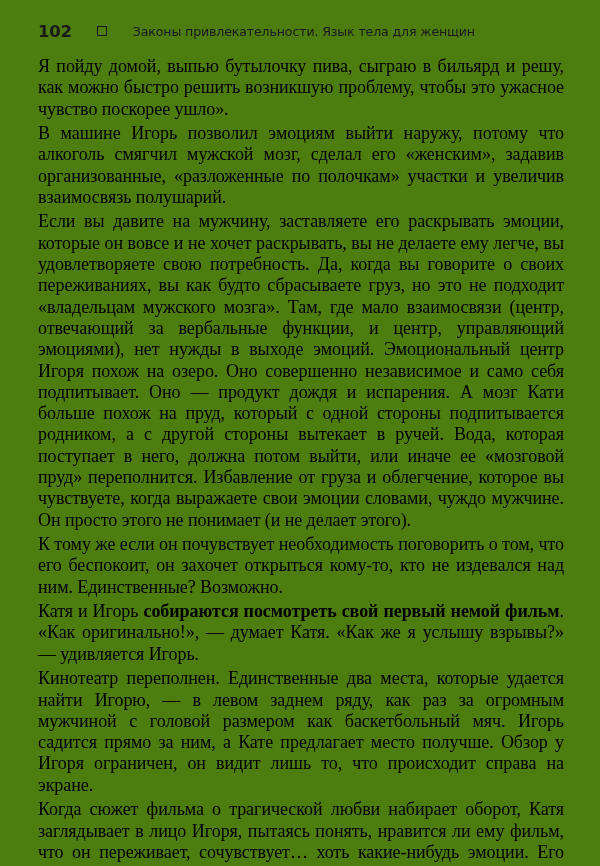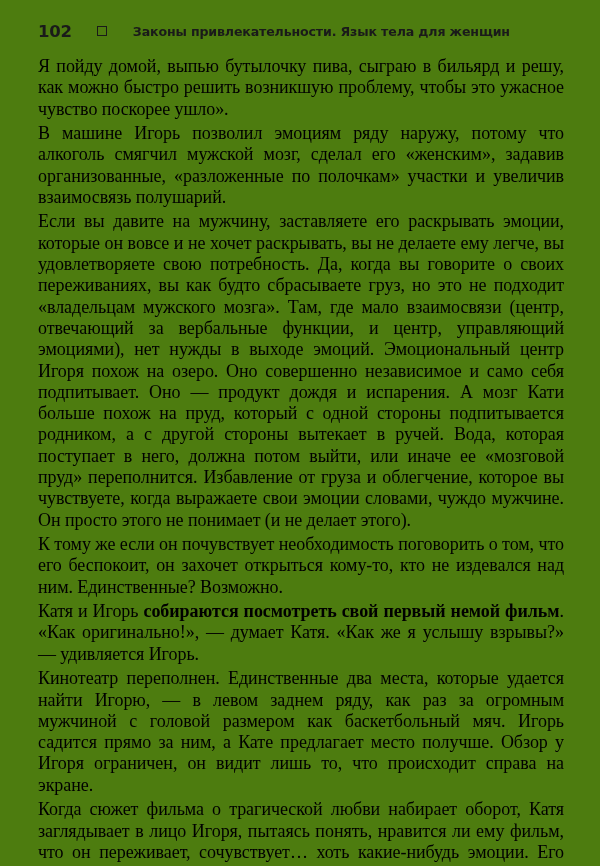--- a/index.html
+++ b/index.html
@@ -42,21 +42,21 @@
     height: 10px;
     border: 1.6px solid #1a1a1a;
     margin-left: 25px;
     margin-right: 0px;
     flex: 0 0 auto;
     box-sizing: border-box;
   }
   .header-title {
     margin-left: 26px;
     font-size: 12.6px;
-    font-weight: bold;
+    font-weight: normal;
     color: #1a1a1a;
     letter-spacing: -0.15px;
     white-space: nowrap;
   }
 
   
   .text-column {
     position: absolute;
     left: 38px;
     top: 56px;
@@ -87,21 +87,21 @@
 <div class="page">
 
   <div class="running-header">
     <span class="folio">102</span>
     <span class="header-marker"></span>
     <span class="header-title">Законы привлекательности. Язык тела для женщин</span>
   </div>
 
   <div class="text-column">
       <p class="para"><span>Я пойду домой, выпью бутылочку пива, сыграю в бильярд и решу, как можно быстро решить возникшую проблему, чтобы это ужасное чувство поскорее ушло».</span></p>
-      <p class="para"><span>В машине Игорь позволил эмоциям ряду наружу, потому что алкоголь смягчил мужской мозг, сделал его «женским», задавив организованные, «разложенные по полочкам» участки и увеличив взаимосвязь полушарий.</span></p>
+      <p class="para"><span>В машине Игорь позволил эмоциям выйти наружу, потому что алкоголь смягчил мужской мозг, сделал его «женским», задавив организованные, «разложенные по полочкам» участки и увеличив взаимосвязь полушарий.</span></p>
       <p class="para"><span>Если вы давите на мужчину, заставляете его раскрывать эмоции, которые он вовсе и не хочет раскрывать, вы не делаете ему легче, вы удовлетворяете свою потребность. Да, когда вы говорите о своих переживаниях, вы как будто сбрасываете груз, но это не подходит «владельцам мужского мозга». Там, где мало взаимосвязи (центр, отвечающий за вербальные функции, и центр, управляющий эмоциями), нет нужды в выходе эмоций. Эмоциональный центр Игоря похож на озеро. Оно совершенно независимое и само себя подпитывает. Оно — продукт дождя и испарения. А мозг Кати больше похож на пруд, который с одной стороны подпитывается родником, а с другой стороны вытекает в ручей. Вода, которая поступает в него, должна потом выйти, или иначе ее «мозговой пруд» переполнится. Избавление от груза и облегчение, которое вы чувствуете, когда выражаете свои эмоции словами, чуждо мужчине. Он просто этого не понимает (и не делает этого).</span></p>
       <p class="para"><span>К тому же если он почувствует необходимость поговорить о том, что его беспокоит, он захочет открыться кому-то, кто не издевался над ним. Единственные? Возможно.</span></p>
       <p class="para"><span>Катя и Игорь </span><b>собираются посмотреть свой первый немой фильм</b><span>. «Как оригинально!», — думает Катя. «Как же я услышу взрывы?» — удивляется Игорь.</span></p>
       <p class="para"><span>Кинотеатр переполнен. Единственные два места, которые удается найти Игорю, — в левом заднем ряду, как раз за огромным мужчиной с головой размером как баскетбольный мяч. Игорь садится прямо за ним, а Кате предлагает место получше. Обзор у Игоря ограничен, он видит лишь то, что происходит справа на экране.</span></p>
       <p class="para"><span>Когда сюжет фильма о трагической любви набирает оборот, Катя заглядывает в лицо Игоря, пытаясь понять, нравится ли ему фильм, что он переживает, сочувствует… хоть какие-нибудь эмоции. Его лицо ничего не выражает. Когда они едут домой, она сокрушается по поводу неожиданной смерти возлюбленного главной героини. Игорю нечего сказать. Фильм его никак не задел.</span></p>
     </div>
 
 </div>
 
 </body></html>

